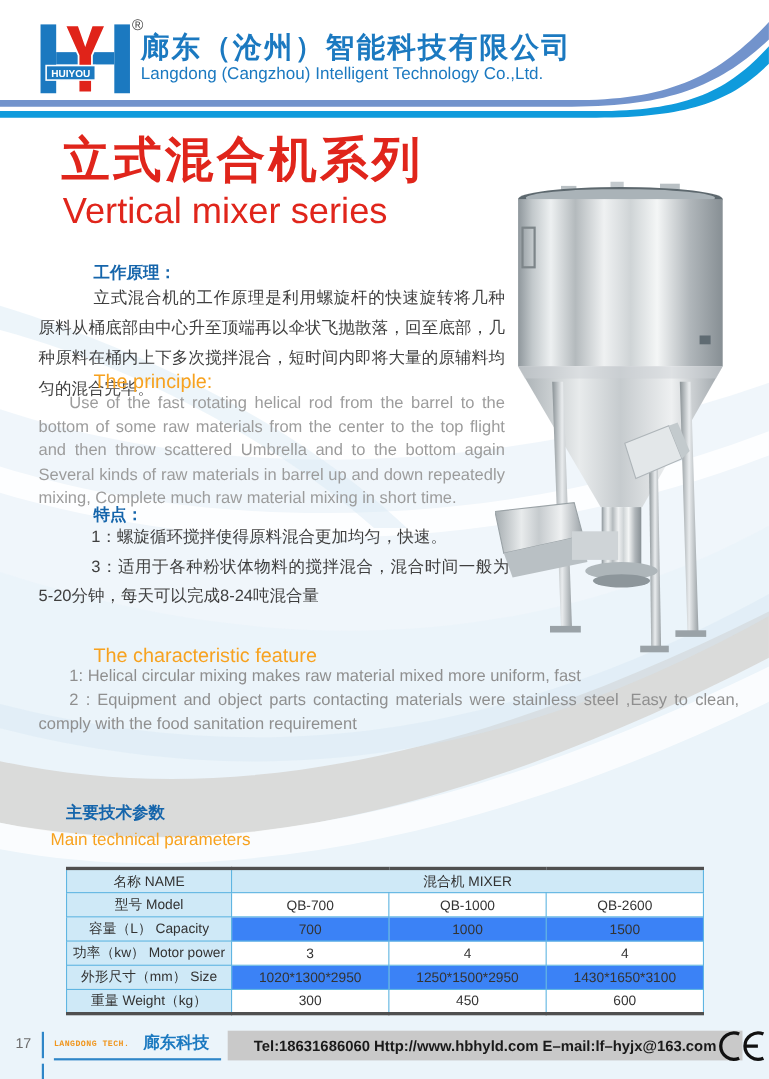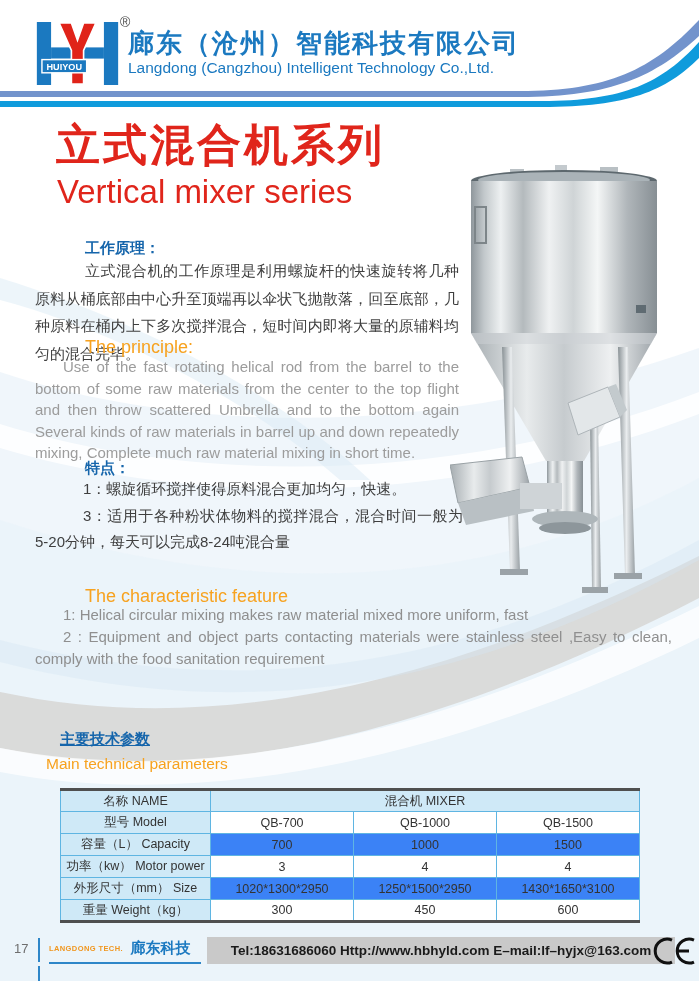--- a/index.html
+++ b/index.html
@@ -32,34 +32,34 @@
   .principle-head-en { top:337px; }
   .principle-en { position:absolute; left:35px; top:356px; width:424px; font-size:15px; color:#9c9c9c; line-height:21.5px; text-align:justify; text-indent:28px; z-index:2; }
   .features-head { top:459px; }
   .features-cn { position:absolute; left:35px; top:476px; width:428px; z-index:2; }
   .features-cn p { font-size:15px; color:#3f3f3f; line-height:26.5px; text-align:justify; text-indent:48px; }
   .features-head-en { top:586px; }
   .features-en { position:absolute; left:35px; top:604px; width:637px; z-index:2; }
   .features-en p { font-size:15px; color:#8f8f8f; line-height:22px; text-align:justify; text-indent:28px; }
 
   
-  .params-cn { position:absolute; left:60px; top:730px; font-size:15px; font-weight:bold; color:#1565ab; z-index:2;text-decoration:underline; }
+  .params-cn { position:absolute; left:60px; top:730px; font-size:15px; font-weight:bold; color:#1565ab; z-index:2; }
   .params-en { position:absolute; left:46px; top:755px; font-size:15.5px; color:#f7a21f; z-index:2; }
   table.spec { position:absolute; left:60px; top:788px; width:580px; border-collapse:collapse; z-index:2;
                border-top:3px solid #4f4f4f; border-bottom:3px solid #4f4f4f; }
   table.spec td { border:1px solid #5fb5e2; height:22px; font-size:12.5px; color:#333; text-align:center; vertical-align:middle; background:#ffffff; }
   table.spec td.lbl { background:#cfe9f7; width:150px; }
   table.spec tr.hdr td { background:#cfe9f7; }
   table.spec tr.cream td:not(.lbl) { background:#3b82f6; }
 
   
   .page-num { position:absolute; left:14px; top:941px; font-size:13px; color:#6e6e6e; z-index:2; }
   .footer-bars { position:absolute; left:38px; top:938px; width:7px; height:24px; z-index:2; }
   .footer-bars i { display:inline-block; width:2px; height:24px; background:#2e86c8; margin-right:2px; }
-  .footer-brand { position:absolute; left:49px; top:939px; width:152px; border-bottom:2px solid #2e86c8; padding-bottom:4px; white-space:nowrap; z-index:2; }
+  .footer-brand { position:absolute; left:49px; top:939px; width:152px; border-bottom:2px solid #2e86c8; padding-bottom:4px; white-space:nowrap; z-index:2;font-family:Liberation Mono, monospace; }
   .brand-en { font-size:7.5px; font-weight:bold; color:#f0961e; letter-spacing:0.4px; vertical-align:2px; }
   .brand-cn { font-size:15px; font-weight:bold; color:#1b79c0; margin-left:3px; }
   .contact-bar { position:absolute; left:207px; top:937px; width:468px; height:27px; background:#c9c9c9; text-align:center; line-height:27px; font-size:13.5px; font-weight:bold; color:#1a1a1a; z-index:2; white-space:nowrap; }
   .ce-mark { position:absolute; left:651px; top:936px; z-index:2; }
 </style>
 </head>
 <body>
 
 <div class="page">
 
@@ -167,21 +167,21 @@
   <table class="spec">
     <tbody>
         <tr class="hdr">
       <td class="lbl">名称 NAME</td>
       <td colspan="3">混合机 MIXER</td>
     </tr>
     <tr>
       <td class="lbl">型号  Model</td>
       <td>QB-700</td>
       <td>QB-1000</td>
-      <td>QB-1500</td>
+      <td>QB-2600</td>
     </tr>
     <tr class="cream">
       <td class="lbl">容量（L） Capacity</td>
       <td>700</td>
       <td>1000</td>
       <td>1500</td>
     </tr>
     <tr>
       <td class="lbl">功率（kw） Motor power</td>
       <td>3</td>

